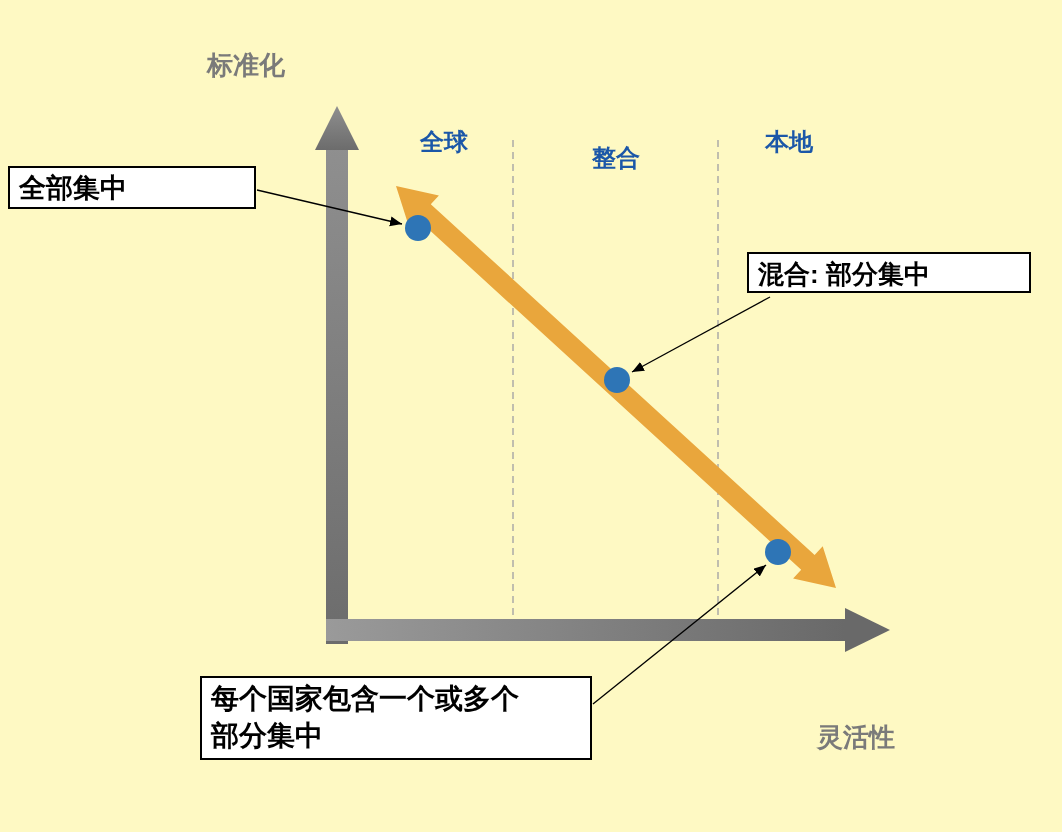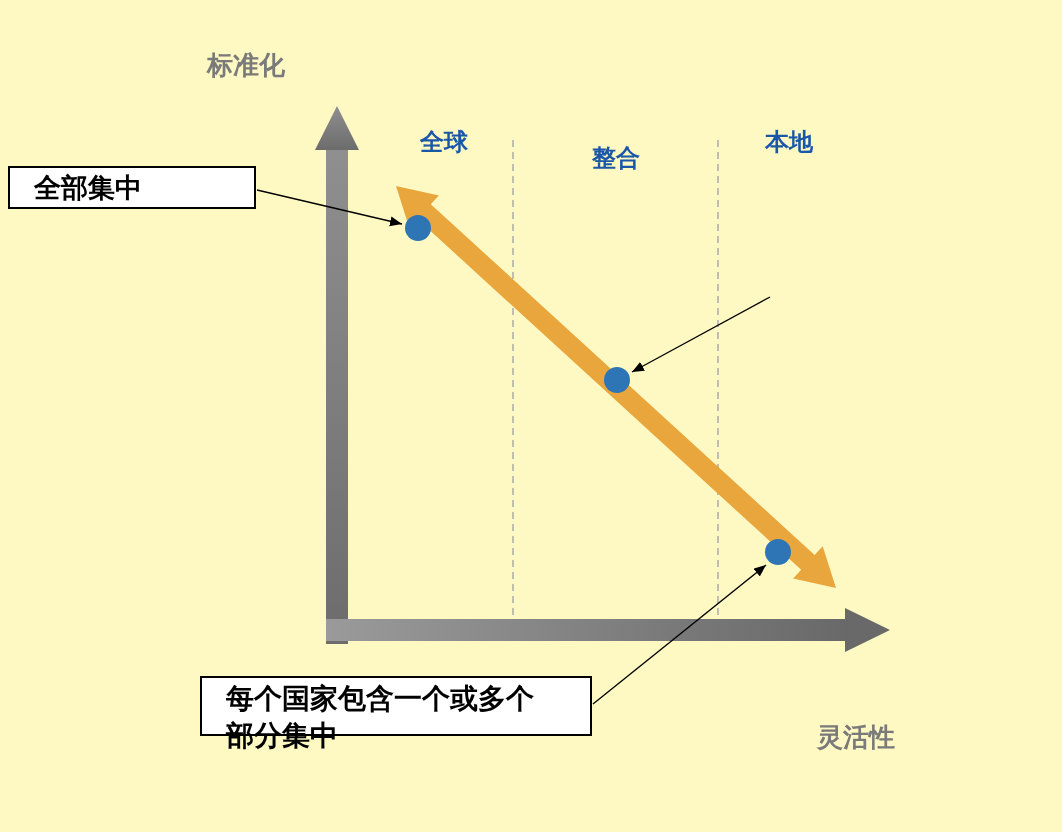--- a/index.html
+++ b/index.html
@@ -37,21 +37,21 @@
     margin-left: 13px;
   }
   .callout {
     position: absolute;
     background: #ffffff;
     border: 2px solid #000000;
     color: #000000;
     font-size: 27px;
     font-weight: 600;
     line-height: 1.32;
-    padding: 3px 24px;
+    padding: 3px 9px;
     box-sizing: border-box;
   }
   .callout .line { display: block; }
 </style>
 </head>
 <body>
 
 <div class="stage">
 
   <svg width="1062" height="832" viewBox="0 0 1062 832">
@@ -97,19 +97,22 @@
   <span class="axis-label" style="left:817px; top:720px;">灵活性</span>
 
   <span class="col-label" style="left:431px; top:126px;">全球</span>
   <span class="col-label" style="left:603px; top:142px;">整合</span>
   <span class="col-label" style="left:776px; top:126px;">本地</span>
 
   <div class="callout" style="left:8px; top:166px; width:248px; height:43px;">
     <span class="line">全部集中</span>
   </div>
 
+  <div class="callout" style="left:747px; top:252px; width:284px; height:41px; font-size:26px;">
+    <span class="line">混合: 部分集中</span>
+  </div>
 
-  <div class="callout" style="left:200px; top:676px; width:392px; height:60px; font-size:28px;">
+  <div class="callout" style="left:200px; top:676px; width:392px; height:84px; font-size:28px;">
     <span class="line">每个国家包含一个或多个</span>
     <span class="line">部分集中</span>
   </div>
 
 </div>
 
 </body></html>

